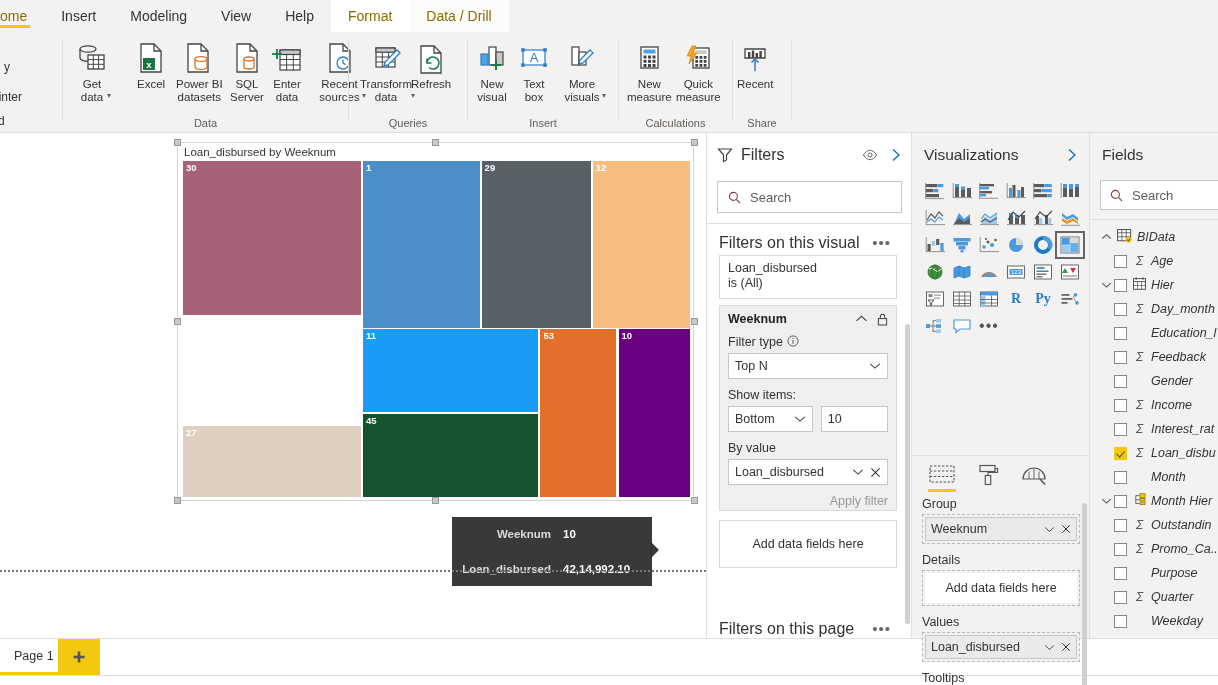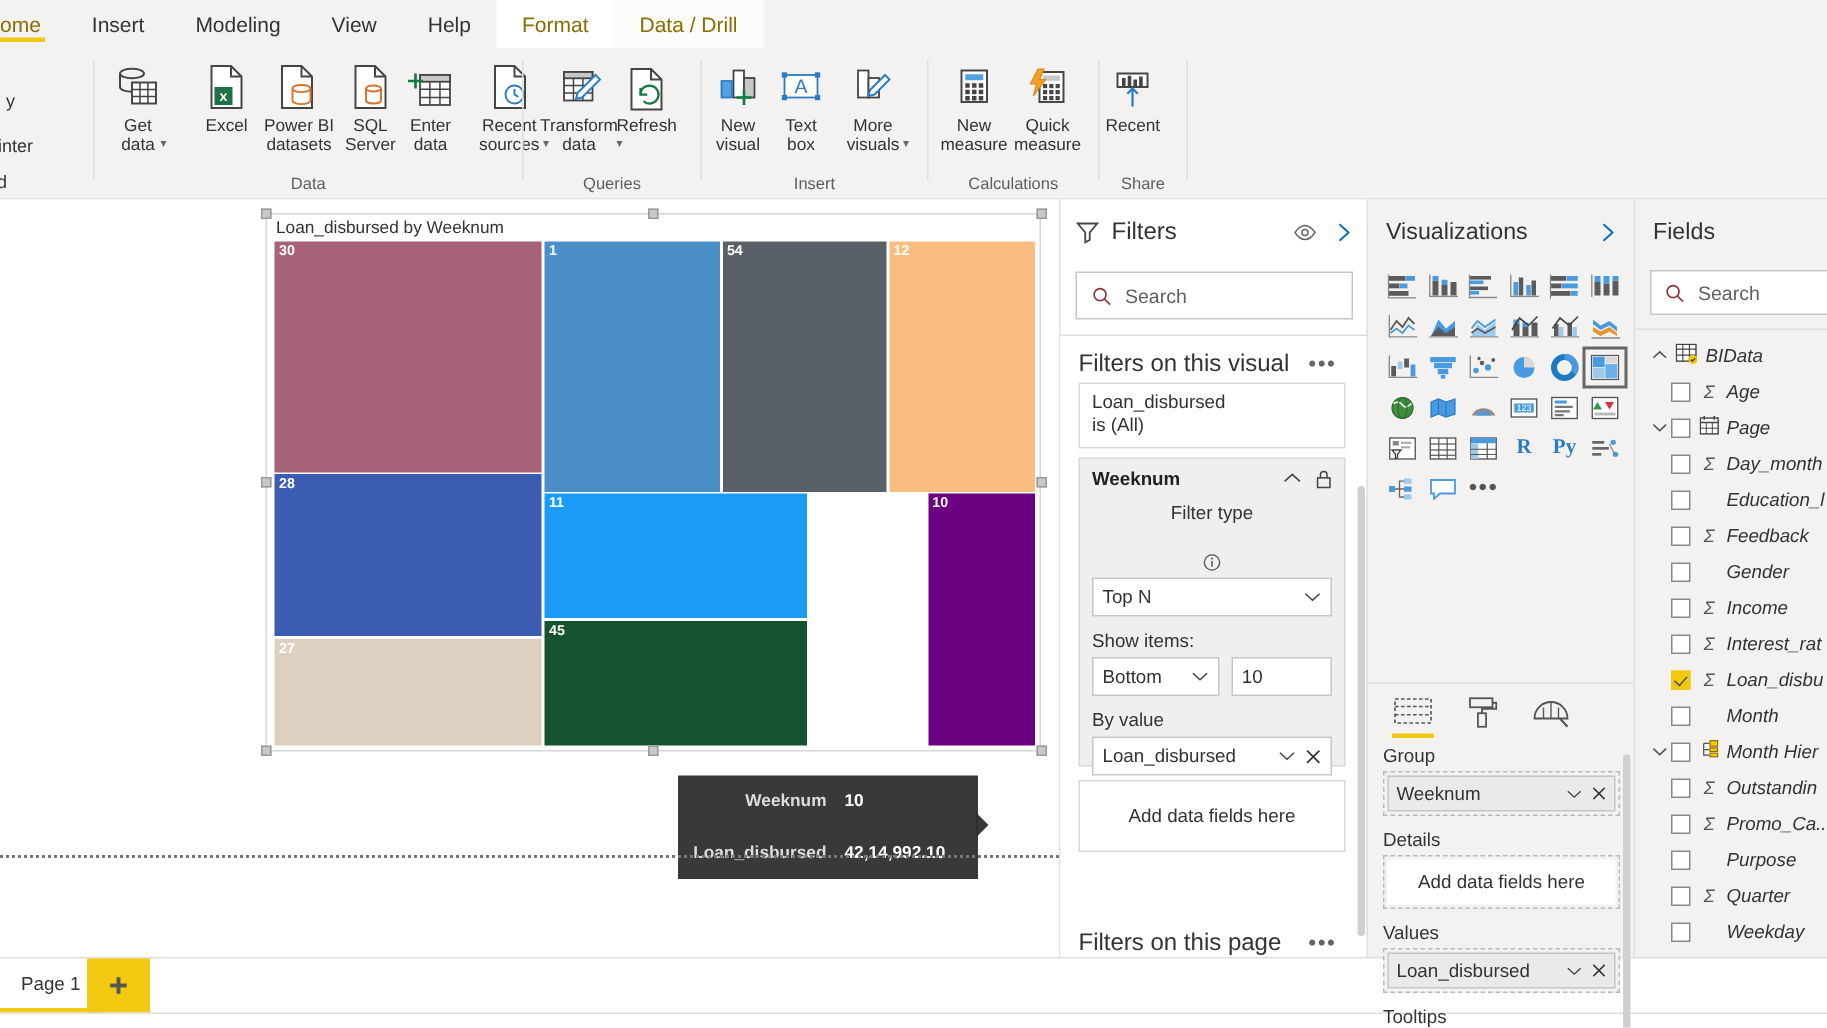--- a/index.html
+++ b/index.html
@@ -379,37 +379,37 @@
 </div>
 
 <div id="canvas">
 
   <div id="visual">
     <div id="visualTitle">Loan_disbursed by Weeknum</div>
     <div id="treemap">
         <div class="tile" style="left: 0%; top: 0%; width: 35.1%; height: 45.8%; background: rgb(166, 99, 120);">
           <span class="tl">30</span>
         </div>
-        <div class="tile" style="left: 0%; top: 46.2%; width: 35.1%; height: 32.2%; background: rgb(59, 92, 176);">
-          <span class="tl">28</span>
-        </div>
         <div class="tile" style="left: 0%; top: 78.8%; width: 35.1%; height: 21.2%; background: rgb(221, 208, 192);">
           <span class="tl" style="color: rgb(255, 255, 255);">27</span>
         </div>
         <div class="tile" style="left: 35.5%; top: 0%; width: 23%; height: 49.6%; background: rgb(74, 143, 199);">
           <span class="tl">1</span>
         </div>
         <div class="tile" style="left: 35.5%; top: 50%; width: 34.6%; height: 24.8%; background: rgb(26, 155, 245);">
           <span class="tl">11</span>
         </div>
         <div class="tile" style="left: 35.5%; top: 75.2%; width: 34.6%; height: 24.8%; background: #14532d;">
           <span class="tl">45</span>
         </div>
         <div class="tile" style="left: 58.9%; top: 0%; width: 21.5%; height: 49.6%; background: rgb(90, 96, 104);">
-          <span class="tl">54</span>
+          <span class="tl">29</span>
+        </div>
+        <div class="tile" style="left: 70.5%; top: 50%; width: 15%; height: 50%; background: rgb(226, 112, 43);">
+          <span class="tl">53</span>
         </div>
         <div class="tile" style="left: 80.8%; top: 0%; width: 19.2%; height: 49.6%; background: rgb(248, 189, 127);">
           <span class="tl" style="color: rgb(255, 255, 255);">12</span>
         </div>
         <div class="tile" style="left: 85.9%; top: 50%; width: 14.1%; height: 50%; background: rgb(107, 0, 128);">
           <span class="tl">10</span>
         </div>
       </div>
   </div>
 
@@ -509,21 +509,21 @@
         <span style="flex:1; font-size:12.5px; font-weight:bold; color:#222;">Weeknum</span>
         <svg width="13" height="10" viewBox="0 0 14 10" style="margin-right:9px;">
             <path d="M1.5 7L7 2l5.5 5" fill="none" stroke="#444" stroke-width="1.2"></path>
           </svg>
         <svg width="11" height="13" viewBox="0 0 12 14">
             <rect x="1.5" y="6" width="9" height="7" fill="none" stroke="#444" stroke-width="1.1"></rect>
             <path d="M3.6 6V3.8a2.4 2.4 0 0 1 4.8 0V6" fill="none" stroke="#444" stroke-width="1.1"></path>
           </svg>
       </div>
 
-      <div style="display:flex; align-items:center; gap:20px; margin-top:9px;flex-direction:column;">
+      <div style="display:flex; align-items:flex-start; gap:4px; margin-top:9px;">
         <span class="flabel">Filter type</span>
         <svg width="12" height="12" viewBox="0 0 13 13">
             <circle cx="6.5" cy="6.5" r="5.5" fill="none" stroke="#555" stroke-width="1"></circle>
             <line x1="6.5" y1="5.5" x2="6.5" y2="9.5" stroke="#555" stroke-width="1.1"></line>
             <circle cx="6.5" cy="3.6" r="0.75" fill="#555"></circle>
           </svg>
       </div>
       <div class="fselect" style="margin-top:4px;">
         <span class="sp">Top N</span>
         <svg width="12" height="8" viewBox="0 0 14 9">
@@ -979,21 +979,21 @@
         <svg width="13" height="13" viewBox="0 0 14 14">
             <rect x="0.6" y="1.8" width="12.8" height="11.4" fill="#fff" stroke="#444" stroke-width="1"></rect>
             <line x1="0.6" y1="5" x2="13.4" y2="5" stroke="#444" stroke-width="1"></line>
             <line x1="4.9" y1="5" x2="4.9" y2="13.2" stroke="#444" stroke-width="0.7"></line>
             <line x1="9.2" y1="5" x2="9.2" y2="13.2" stroke="#444" stroke-width="0.7"></line>
             <line x1="0.6" y1="9.1" x2="13.4" y2="9.1" stroke="#444" stroke-width="0.7"></line>
             <line x1="3.4" y1="0.4" x2="3.4" y2="3" stroke="#444" stroke-width="1.1"></line>
             <line x1="10.6" y1="0.4" x2="10.6" y2="3" stroke="#444" stroke-width="1.1"></line>
           </svg>
       </span>
-      <span class="nm">Page</span>
+      <span class="nm">Hier</span>
     </div>
 
     <div class="fldrow" style="padding-left:24px;">
       <span class="cb"></span>
       <span class="sig">Σ</span>
       <span class="nm">Day_month</span>
     </div>
 
     <div class="fldrow" style="padding-left:24px;">
       <span class="cb"></span>

